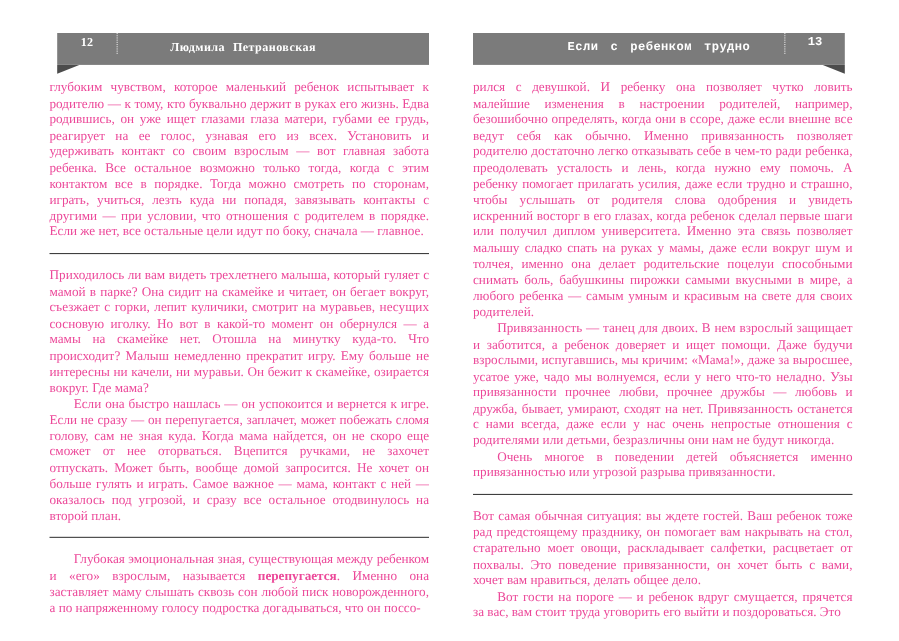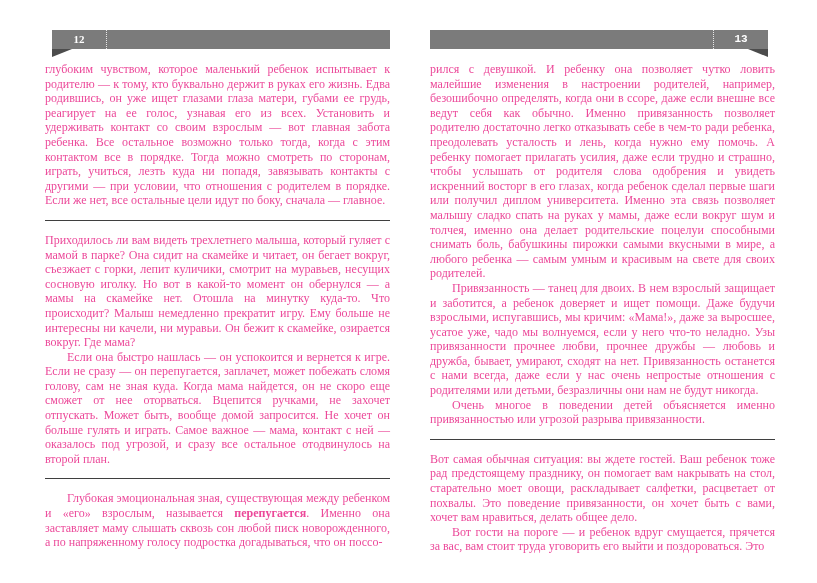--- a/index.html
+++ b/index.html
@@ -19,41 +19,41 @@
     position: absolute;
     top: 30px;
     width: 345px;
   }
   .page-left  { left: 45px; }
   .page-right { left: 430px; }
 
   
   .ribbon {
     position: relative;
-    height: 19px;
+    height: 29px;
     background: #7b7b7b;
   }
   .page-left  .ribbon { margin-left: 7px; }
   .page-right .ribbon { margin-right: 7px; font-family: Liberation Mono, monospace; }
   .ribbon-num {
     position: absolute;
     top: 0;
     width: 54px;
     height: 19px;
     line-height: 19px;
     text-align: center;
     color: #ffffff;
     font-size: 11px;
     font-weight: bold;
   }
   .page-left  .ribbon-num { left: 0;  border-right: 1px dotted #e8e8e8; }
   .page-right .ribbon-num { right: 0; border-left: 1px dotted #e8e8e8; }
   .ribbon-title {
     position: absolute;
-    left: 0; right: 0; top: 16px;
+    left: 0; right: 0; top: 4px;
     height: 19px;
     line-height: 19px;
     text-align: center;
     color: #ffffff;
     font-size: 11px;
     font-weight: bold;
     letter-spacing: 0.4px;
     word-spacing: 4px;
     white-space: nowrap;
   }

